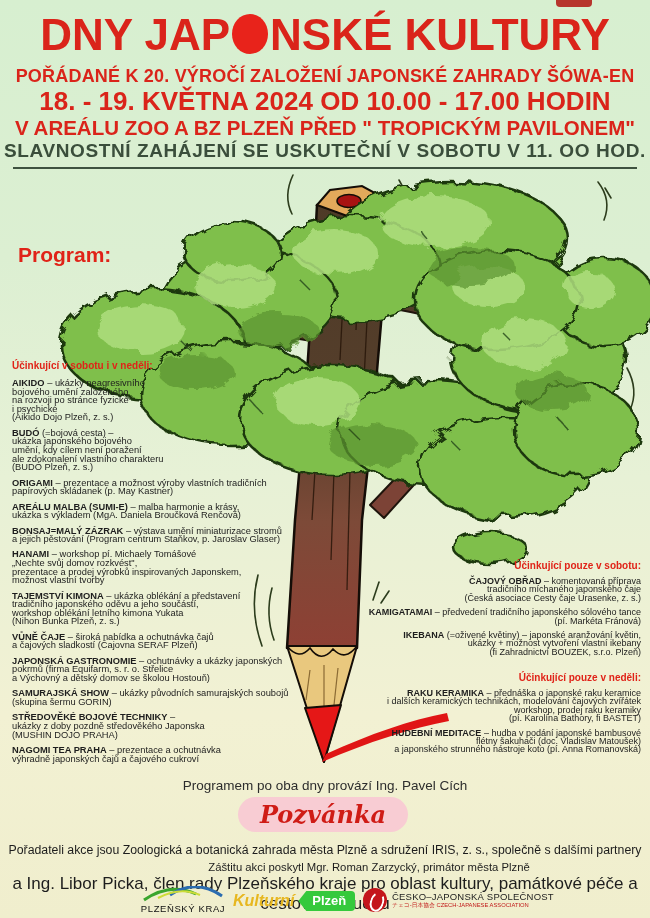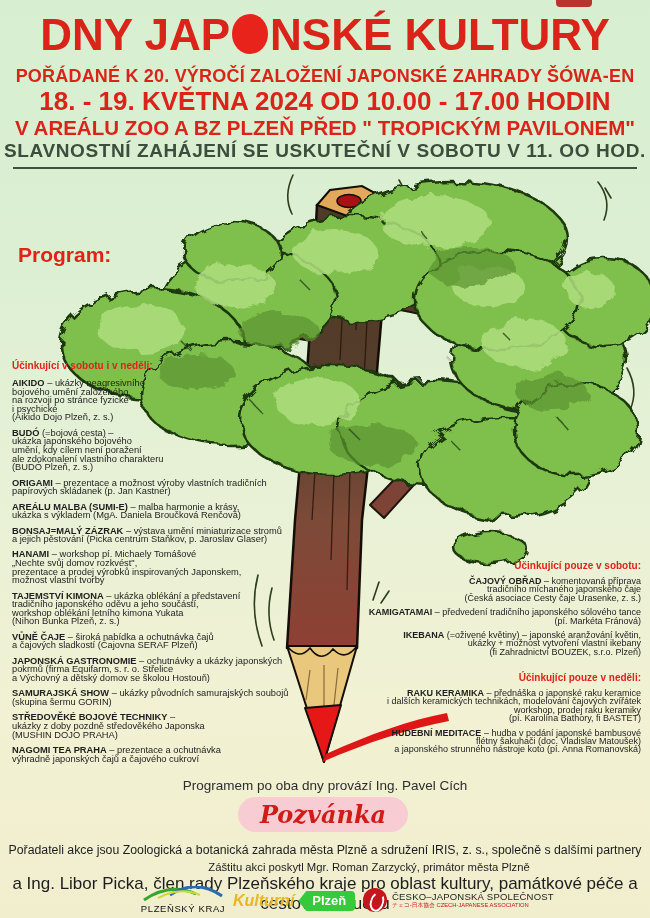--- a/index.html
+++ b/index.html
@@ -185,25 +185,25 @@
 bojového umění založeného
 na rozvoji po stránce fyzické
 i psychické
 (Aikido Dojo Plzeň, z. s.)</span></p>
     <p class="item"><b class="nm">BUDÓ</b><span class="ds"> (=bojová cesta) –
 ukázka japonského bojového
 umění, kdy cílem není poražení
 ale zdokonalení vlastního charakteru
 (BUDÓ Plzeň, z. s.)</span></p>
     <p class="item"><b class="nm">ORIGAMI</b><span class="ds"> – prezentace a možnost výroby vlastních tradičních
-papírových skládanek (p. Jan Kastner)</span></p>
+papírových skládanek (p. May Kastner)</span></p>
     <p class="item"><b class="nm">AREÁLU MALBA (SUMI-E)</b><span class="ds"> – malba harmonie a krásy,
 ukázka s výkladem (MgA. Daniela Broučková Renčová)</span></p>
     <p class="item"><b class="nm">BONSAJ=MALÝ ZÁZRAK</b><span class="ds"> – výstava umění miniaturizace stromů
-a jejich pěstování (Picka centrum Staňkov, p. Jaroslav Glaser)</span></p>
+a jejich pěstování (Program centrum Staňkov, p. Jaroslav Glaser)</span></p>
     <p class="item"><b class="nm">HANAMI</b><span class="ds"> – workshop pí. Michaely Tomášové
 „Nechte svůj domov rozkvést",
 prezentace a prodej výrobků inspirovaných Japonskem,
 možnost vlastní tvorby</span></p>
     <p class="item"><b class="nm">TAJEMSTVÍ KIMONA</b><span class="ds"> – ukázka oblékání a představení
 tradičního japonského oděvu a jeho součástí,
 workshop oblékání letního kimona Yukata
 (Nihon Bunka Plzeň, z. s.)</span></p>
     <p class="item"><b class="nm">VŮNĚ ČAJE</b><span class="ds"> – široká nabídka a ochutnávka čajů
 a čajových sladkostí (Čajovna SERAF Plzeň)</span></p>

